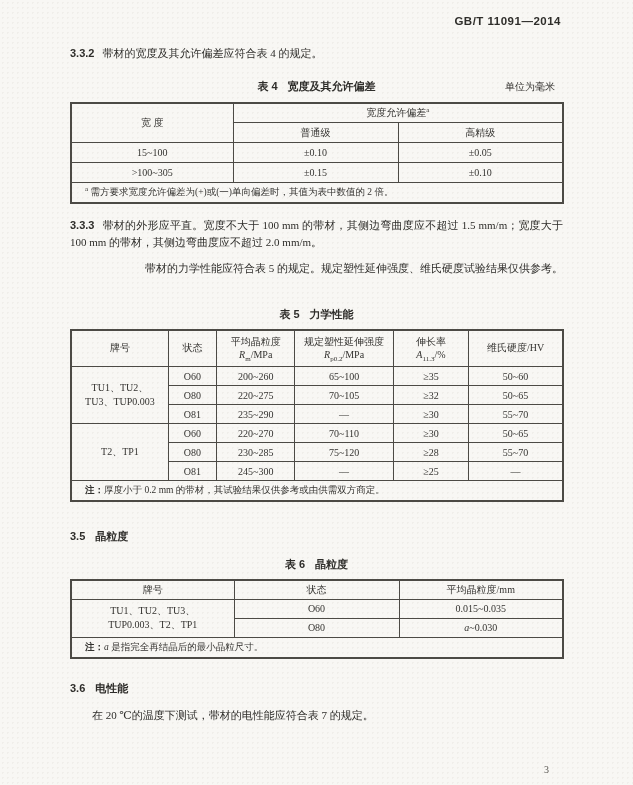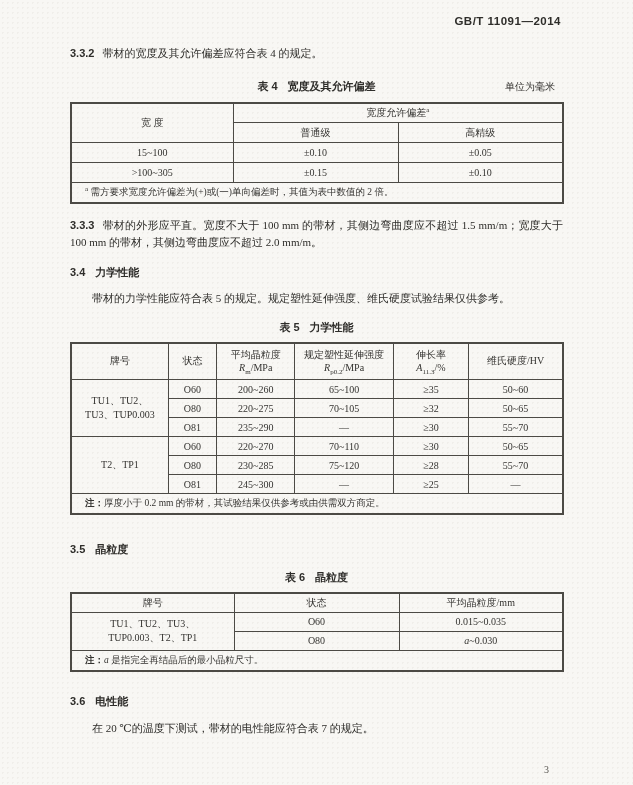--- a/index.html
+++ b/index.html
@@ -88,22 +88,22 @@
   .page-number {
     position: absolute;
     right: 84px; bottom: 10px;
     font-size: 10px; color: #55534e;
   }
   
   .mt-sec332 { margin-top: 18px; }
   .mt-cap4   { margin-top: 17px; }
   .mt-333    { margin-top: 13px; }
   .mt-h34    { margin-top: 15px; }
-  .mt-p34    { margin-top: 10px; }
-  .mt-cap5   { margin-top: 13px; }
+  .mt-p34    { margin-top: 10px; text-align: right; }
+  .mt-cap5   { margin-top: 30px; }
   .mt-h35    { margin-top: 27px; }
   .mt-p35    { margin-top: 11px; }
   .mt-cap6   { margin-top: 13px; }
   .mt-h36    { margin-top: 22px; }
   .mt-p36    { margin-top: 11px; }
 </style>
 </head>
 <body>
 
 <div class="page">
@@ -144,21 +144,20 @@
           <td>±0.10</td>
         </tr>
         <tr>
           <td colspan="3" class="footnote-cell"><sup>a</sup> <span>需方要求宽度允许偏差为(+)或(一)单向偏差时，其值为表中数值的 2 倍。</span></td>
         </tr>
       </tbody>
     </table>
 
     <p class="clause mt-333"><span class="num">3.3.3</span><span>带材的外形应平直。宽度不大于 100 mm 的带材，其侧边弯曲度应不超过 1.5 mm/m；宽度大于 100 mm 的带材，其侧边弯曲度应不超过 2.0 mm/m。</span></p>
 
-    <div class="sec-heading mt-h34"><span class="num">3.4</span><span>力学性能</span></div>
     <p class="body-para mt-p34">带材的力学性能应符合表 5 的规定。规定塑性延伸强度、维氏硬度试验结果仅供参考。</p>
 
     <div class="tbl-caption mt-cap5">
       <span class="cap-prefix">表 5</span><span>力学性能</span>
     </div>
 
     <table class="table5">
       <colgroup>
         <col style="width:97px">
           <col style="width:48px">

